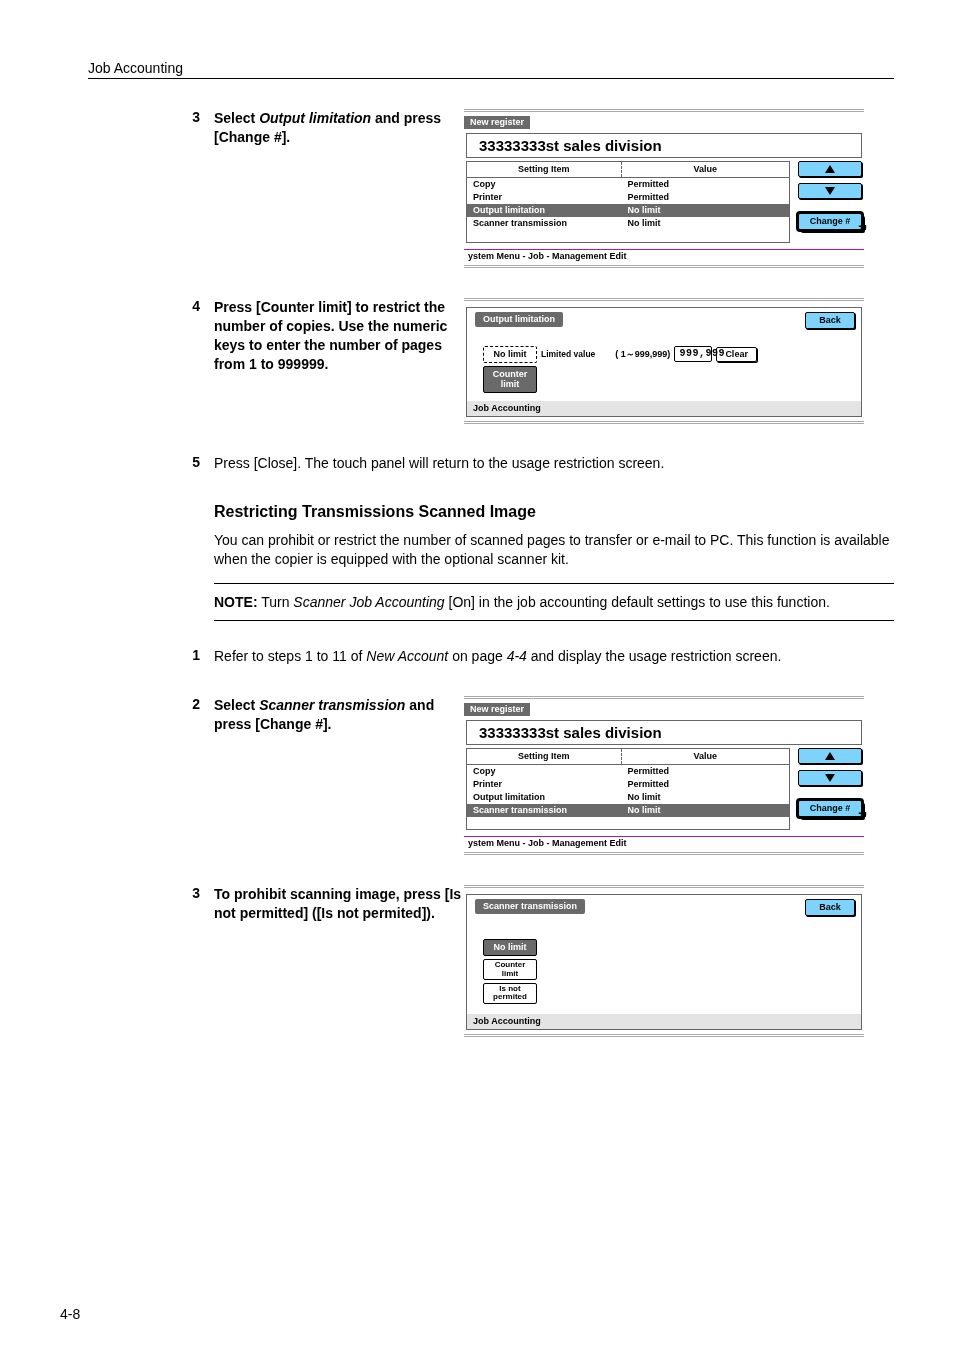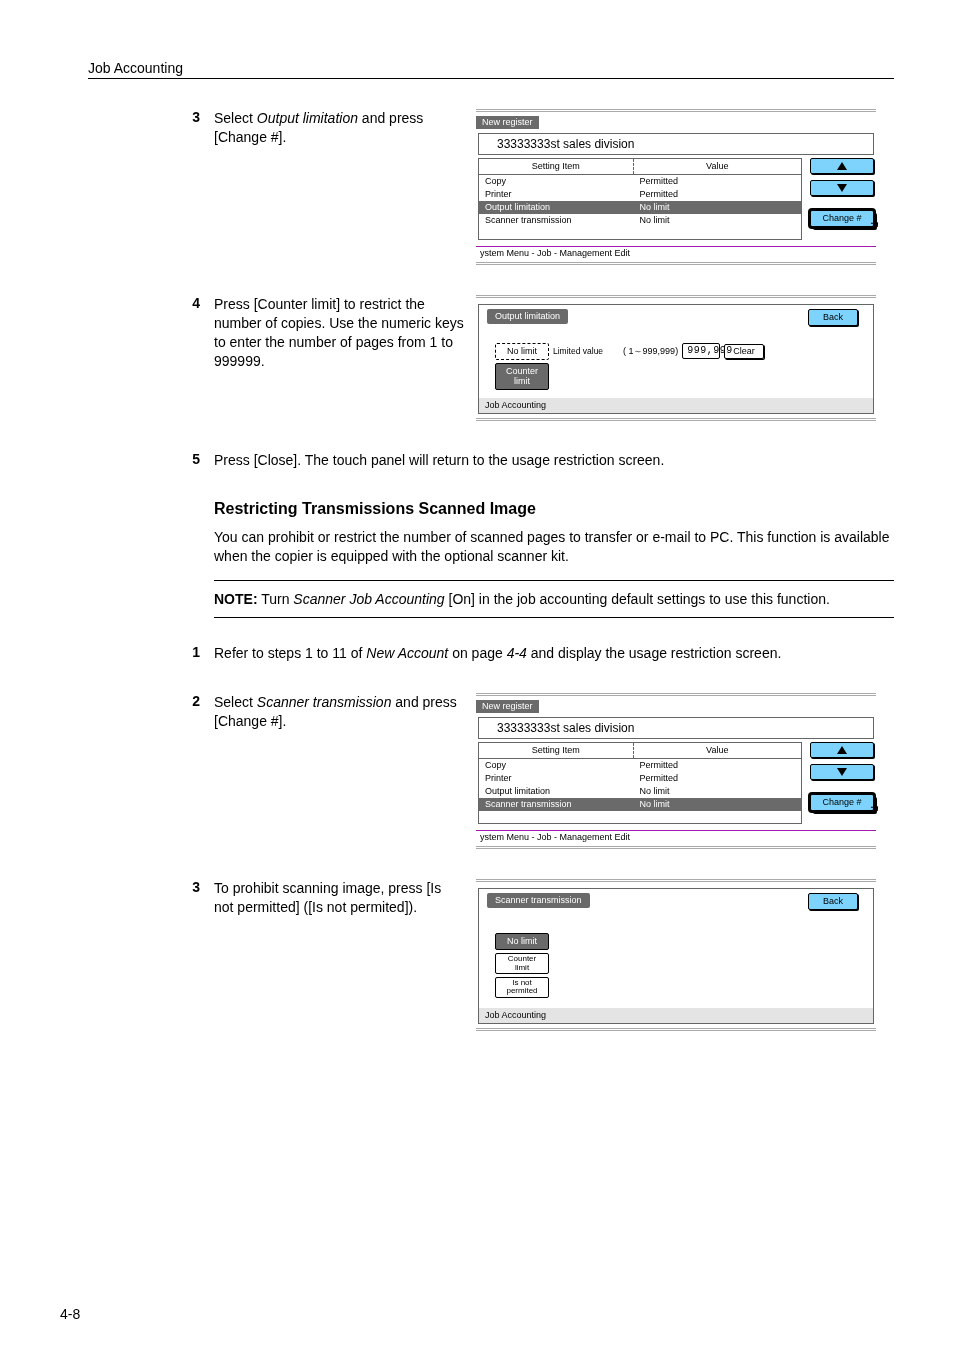--- a/index.html
+++ b/index.html
@@ -48,22 +48,22 @@
   }
   .step-body .text-col {
     width: 250px;
   }
   .step-body.wide .text-col {
     width: auto;
     max-width: 720px;
   }
   .two-col {
     display: flex;
-    gap: 12px;
     align-items: flex-start;
+    font-weight: bold;
   }
   .italic { font-style: italic; }
   h2.sect {
     font-size: 16px;
     font-weight: bold;
     margin: 8px 0 10px 0;
   }
   .note-block {
     border-top: 1px solid #000;
     border-bottom: 1px solid #000;
@@ -93,22 +93,22 @@
   }
   .panel .tab {
     display: inline-block;
     padding: 2px 6px;
     color: #fff;
     background: #6a6a6a;
     font-size: 9px;
   }
   .panel .subbar {
     border: 1px solid #666;
-    padding: 4px 18px;
-    font-size: 12px;
+    padding: 4px 12px;
+    font-size: 15px;
     margin: 4px 2px 0 2px;
   }
   .panel .grid {
     display: flex;
     margin: 3px 2px 0 2px;
   }
   .panel .grid-left {
     flex: 1 1 auto;
     border: 1px solid #666;
   }
@@ -146,21 +146,21 @@
     background: #7dd3fc;
     display: flex;
     align-items: center;
     justify-content: center;
     line-height: 1;
     min-height: 14px;
   }
   .btn svg { width: 10px; height: 8px; }
   .btn.back {
     position: absolute;
-    right: 15px;
+    right: 6px;
     top: 4px;
     width: 50px;
   }
   .panel .breadcrumb {
     font-size: 9px;
     padding: 2px 4px;
     border-top: 1px solid #a21caf;
     margin-top: 6px;
   }
 

